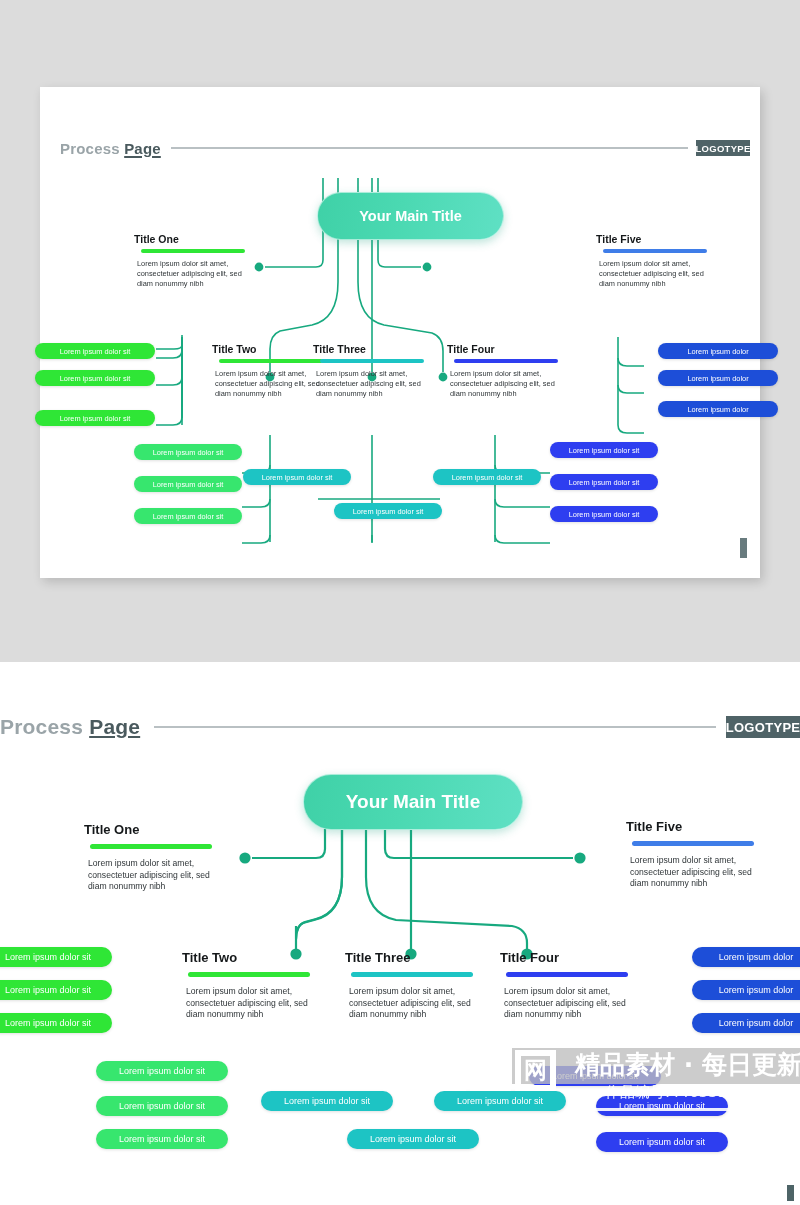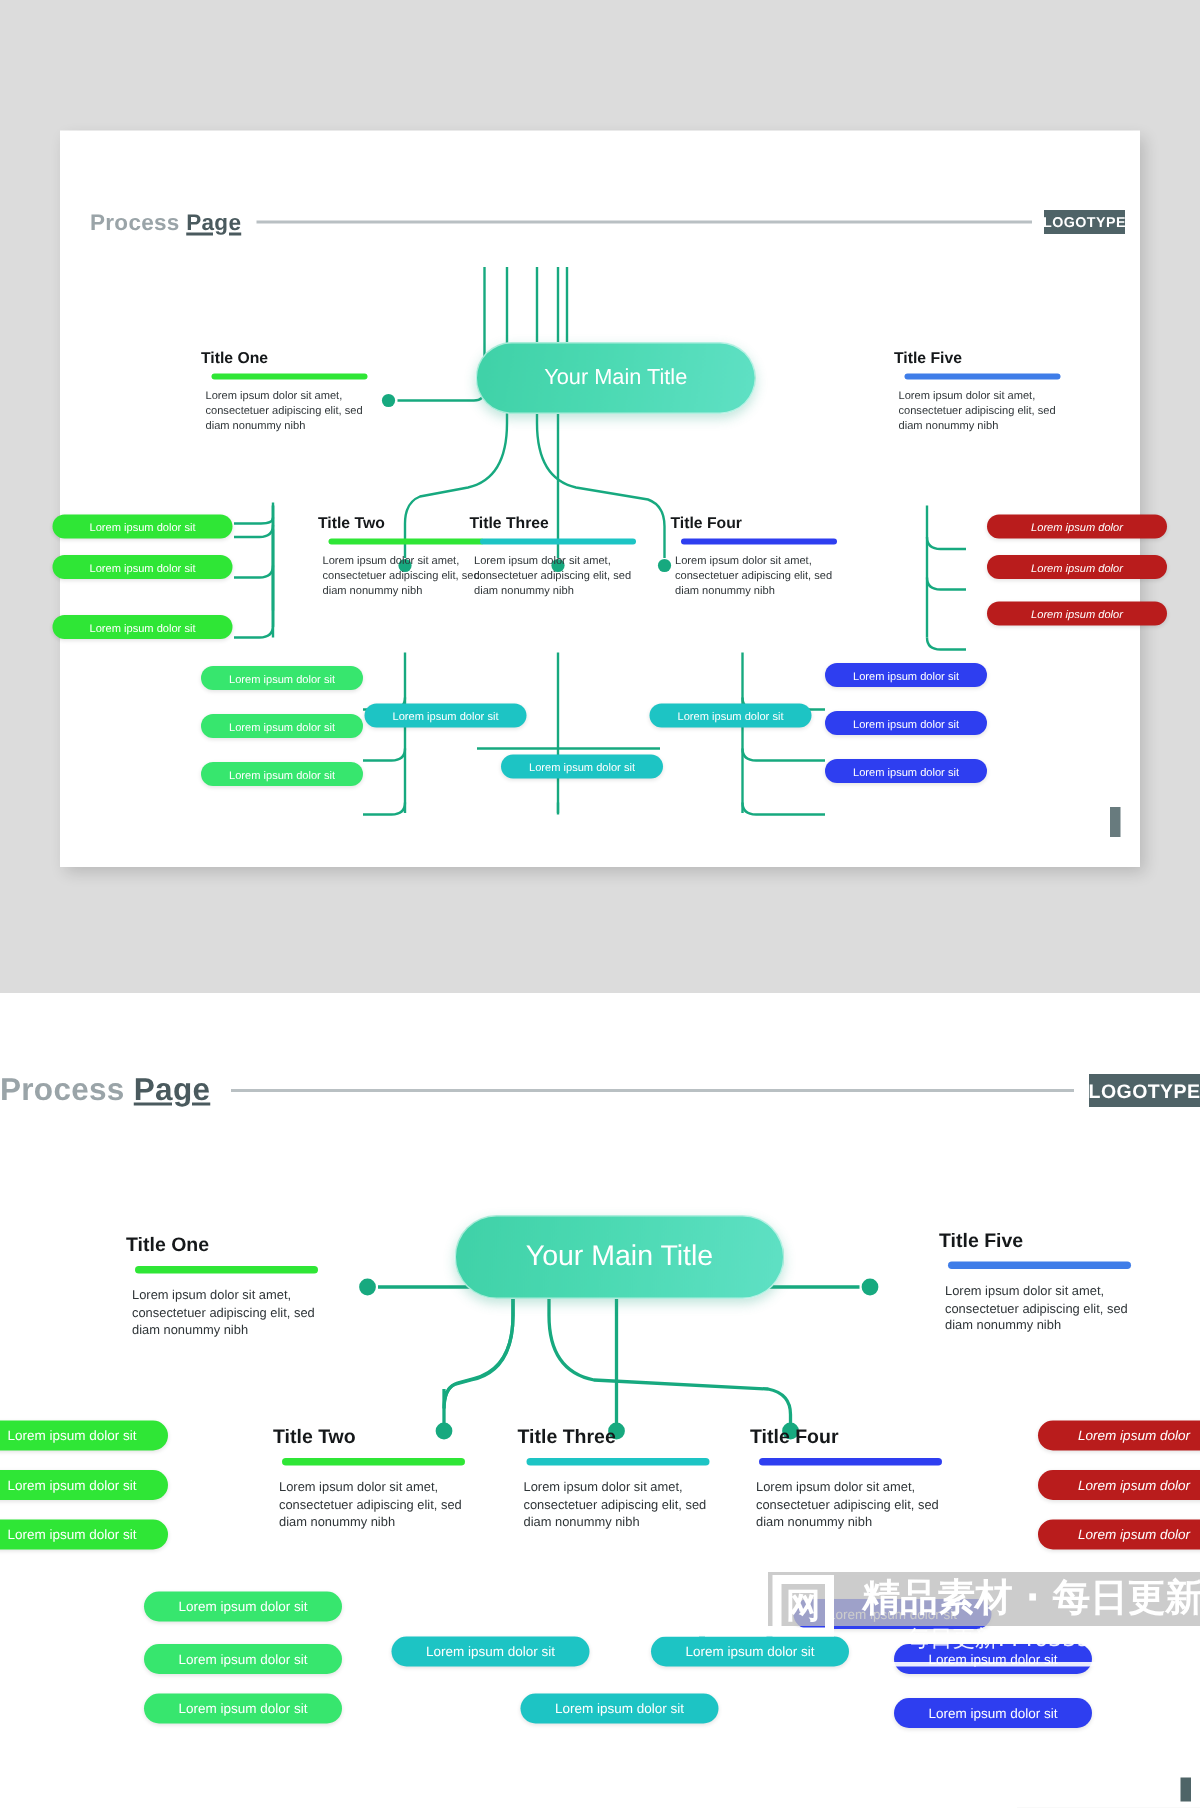--- a/index.html
+++ b/index.html
@@ -40,44 +40,43 @@
   .logotype {
     background: #4f6367; color: #fff; font-weight: bold;
     display: flex; align-items: center; justify-content: center;
     letter-spacing: .3px; white-space: nowrap;
   }
 
   
   .main-pill {
     position: absolute;
     background: linear-gradient(100deg, #3fd1a7 0%, #4bd9b2 45%, #5fe0c4 100%);
-    color: #ffffff; font-weight: normal;
+    color: #ffffff; font-weight: bold;
     display: flex; align-items: center; justify-content: center;
     box-shadow: 0 3px 8px rgba(50,170,140,0.30);
     border: 1.5px solid rgba(255,255,255,0.55);
-    margin-top: 36px;
   }
 
   
   .tcard { position: absolute; text-align: left; }
   .tcard .tc-h { font-weight: bold; color: #15181a; white-space: nowrap; }
   .tcard .tc-bar { border-radius: 3px; margin: 0 auto; }
   .tcard .tc-p { color: #2f3538; line-height: 1.35; }
 
   
   .chip {
     position: absolute; color: #ffffff;
     display: flex; align-items: center; justify-content: center;
     border-radius: 999px; white-space: nowrap;
     box-shadow: 0 1px 3px rgba(0,0,0,0.12);
   }
   .chip.g1 { background: #2fe636; }
   .chip.g2 { background: #37e66e; }
   .chip.c1 { background: #1dc4c4; }
-  .chip.b1 { background: #b91c1c; font-style: italic; }
+  .chip.b1 { background: #1d4ed8; }
   .chip.b2 { background: #2e3ef0; }
 
   
   svg.conn { position: absolute; left: 0; top: 0; overflow: visible; }
   svg.conn path { fill: none; stroke: #17a97f; }
   svg.conn circle { fill: #17a97f; }
 
   
   .wm { position: absolute; pointer-events: none; }
   .wm-logo { display: flex; gap: 4px; }
@@ -346,20 +345,20 @@
     <div class="chip b2" style="left:596px; top:470px; width:132px; height:20px; font-size:9px;">Lorem ipsum dolor sit</div>
 
     <div class="wm-band" style="left:512px; top:386px; width:288px; height:36px;"></div>
     <div class="wm" style="left:425px; top:388px; width:360px; height:60px;">
       <div class="wm-logo" style="position:absolute; left:0; top:0;">
         <div class="wm-box">众</div>
         <div class="wm-box">图</div>
         <div class="wm-box">网</div>
       </div>
       <div class="wm-tag" style="position:absolute; left:150px; top:-2px; font-size:25px; white-space:nowrap;">精品素材 · 每日更新</div>
-      <div class="wm-sub" style="position:absolute; left:180px; top:33px; font-size:15px; white-space:nowrap;">每日更新:4463353</div>
+      <div class="wm-sub" style="position:absolute; left:180px; top:33px; font-size:15px; white-space:nowrap;">作品编号:4463353</div>
       <div class="wm-line" style="left:150px; top:58px; width:216px;"></div>
     </div>
 
     <div class="bottom-mark"></div>
   </div>
 
 </div>
 
 </body></html>

